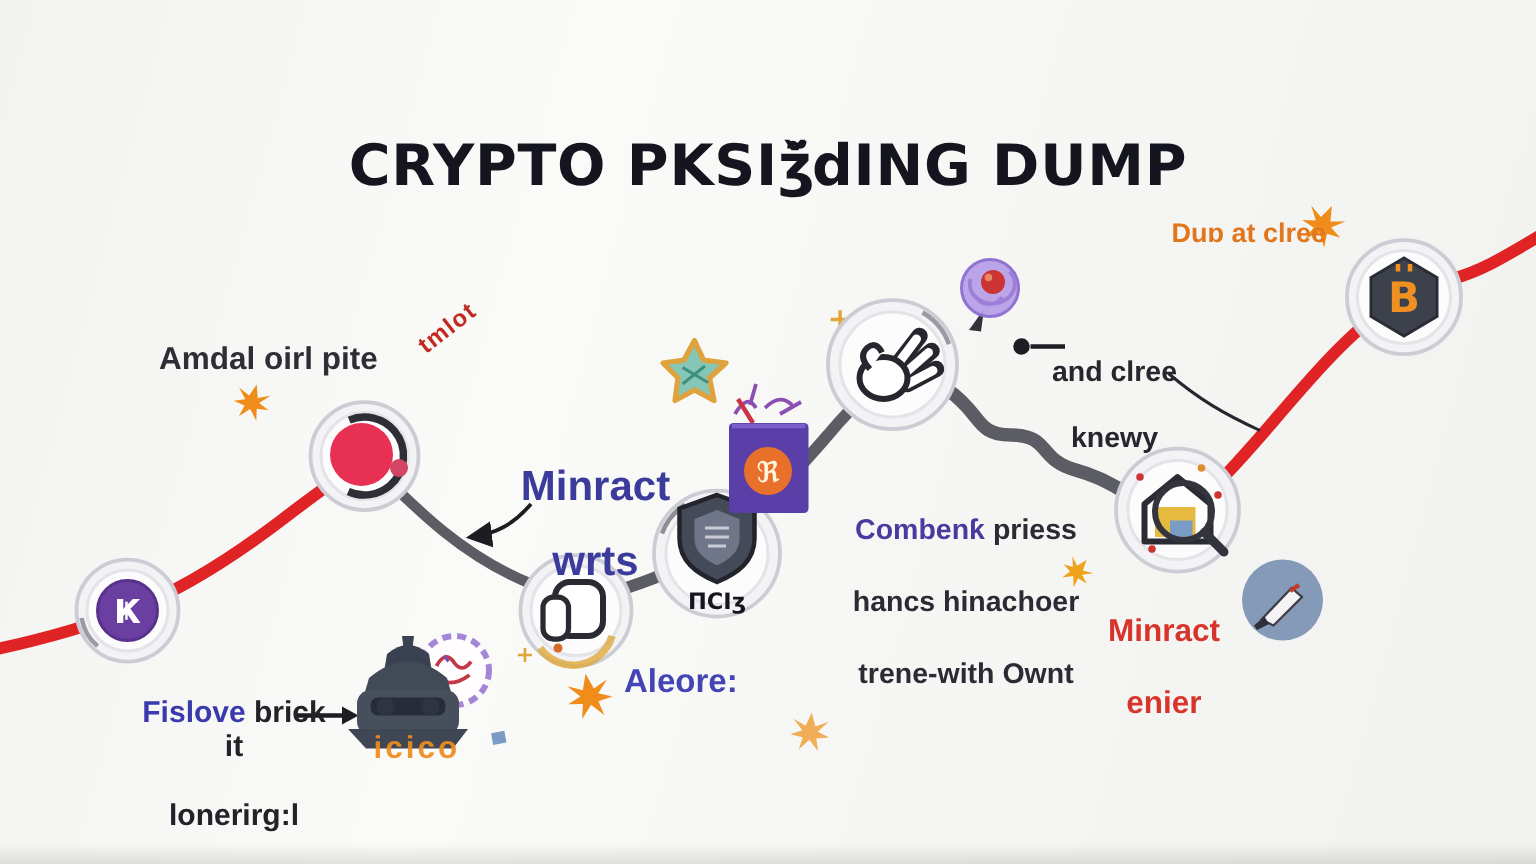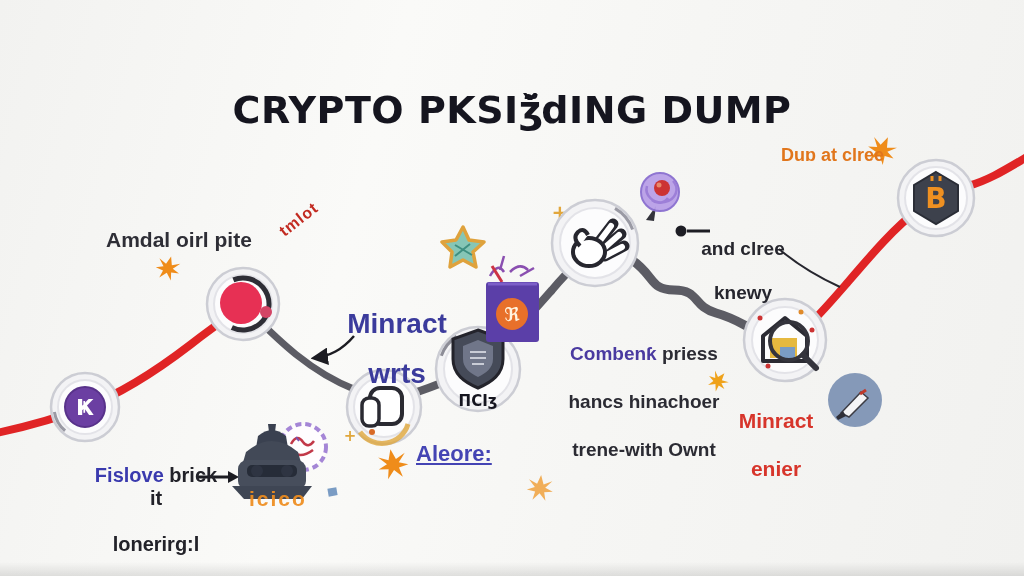--- a/index.html
+++ b/index.html
@@ -15,21 +15,21 @@
     left:0;top:44px;width:1024px;text-align:center;
     font-family:"DejaVu Sans","Liberation Sans",sans-serif;
     font-size:38px;font-weight:700;letter-spacing:.5px;color:#15151f;margin-top:44px;
   }
   .lbl{white-space:pre-line;}
   .amdal{left:106px;top:228px;font-size:21px;font-weight:600;color:#2e2e36;}
   .tmlot{left:276px;top:226px;font-size:16px;font-weight:700;color:#c22a20;
     transform:rotate(-38deg);transform-origin:left top;letter-spacing:1px;}
   .minract{left:334px;top:311px;width:126px;text-align:center;font-size:28px;line-height:25px;
     font-weight:700;color:#3b3b9c;}
-  .aleore{left:416px;top:441px;font-size:22px;font-weight:700;color:#4444b4;text-decoration:underline;}
+  .aleore{left:416px;top:441px;font-size:22px;font-weight:700;color:#4444b4;}
   .comben{left:562px;top:318px;width:164px;text-align:center;font-size:19px;line-height:24px;
     font-weight:600;color:#2b2b33;}
   .comben .hl{color:#4a3aa0;font-weight:700;}
   .rockecs{left:720px;top:385px;width:112px;text-align:center;font-size:21px;line-height:24px;
     font-weight:700;color:#d7352b;}
   .dua{left:781px;top:145px;font-size:18px;font-weight:700;color:#e1761c;}
   .andclree{left:700px;top:216px;width:86px;text-align:center;font-size:19px;line-height:22px;
     font-weight:600;color:#26262e;}
   .rsd{left:852px;top:251px;width:140px;text-align:center;font-size:19px;line-height:27px;
     font-weight:600;color:#2b2b33;}

